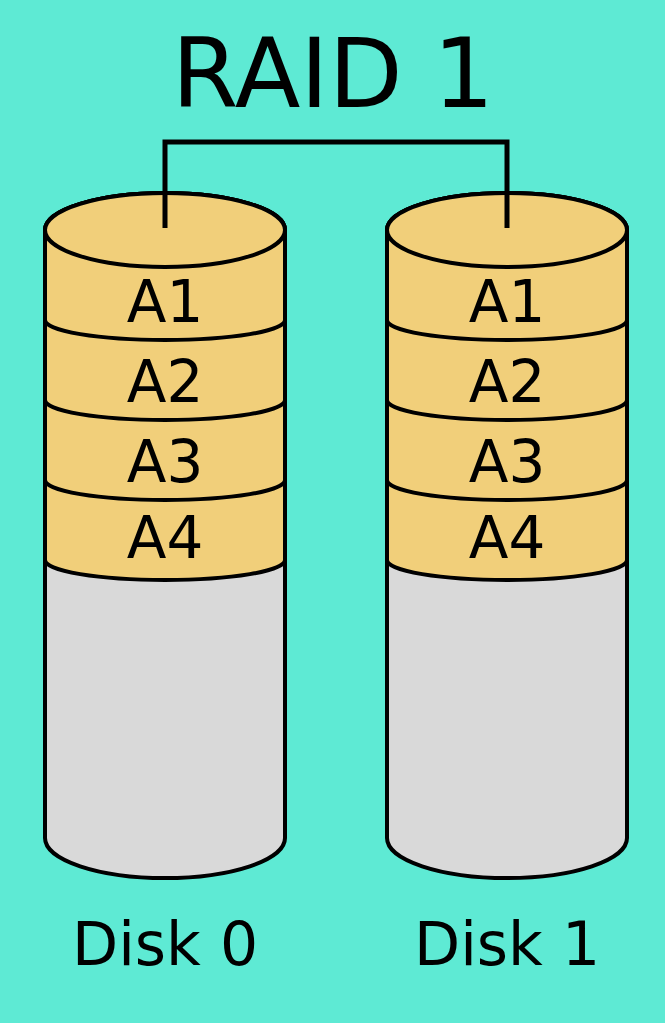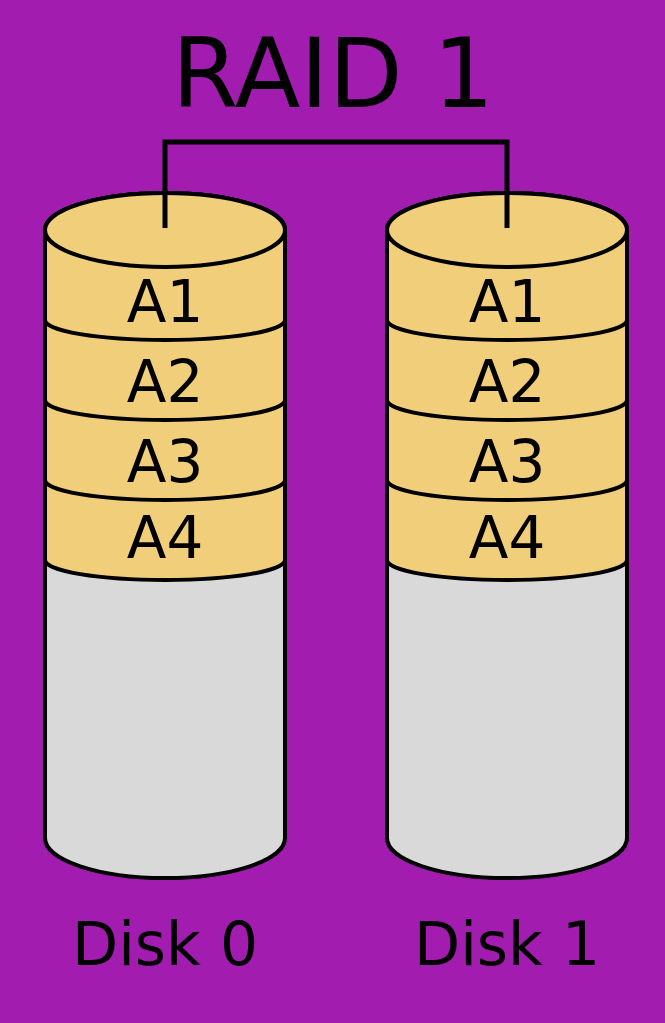--- a/index.html
+++ b/index.html
@@ -4,21 +4,21 @@
 <style>
   html, body {
     margin: 0;
     padding: 0;
     background: #ffffff;
   }
   .page {
     position: relative;
     width: 665px;
     height: 1023px;
-    background: #a21caf;
+    background: #5eead4;
     overflow: hidden;
   }
   svg {
     display: block;
   }
   text {
     font-family: "DejaVu Sans", sans-serif;
   }
   .title-text {
     font-size: 96px;

